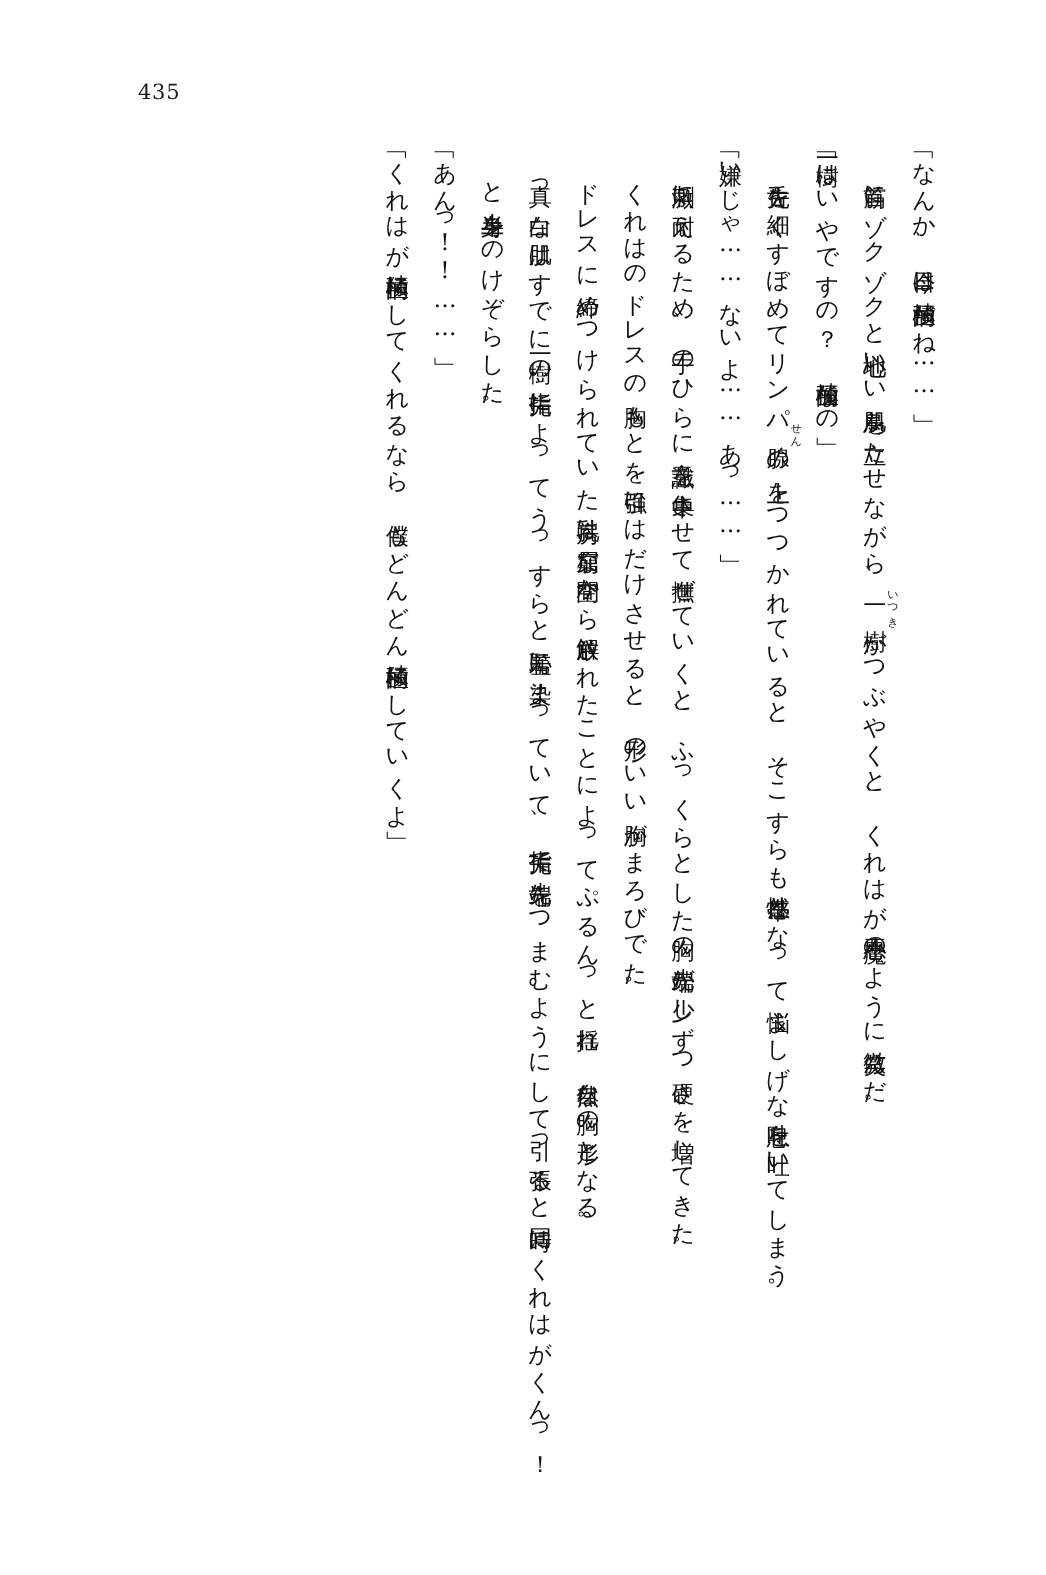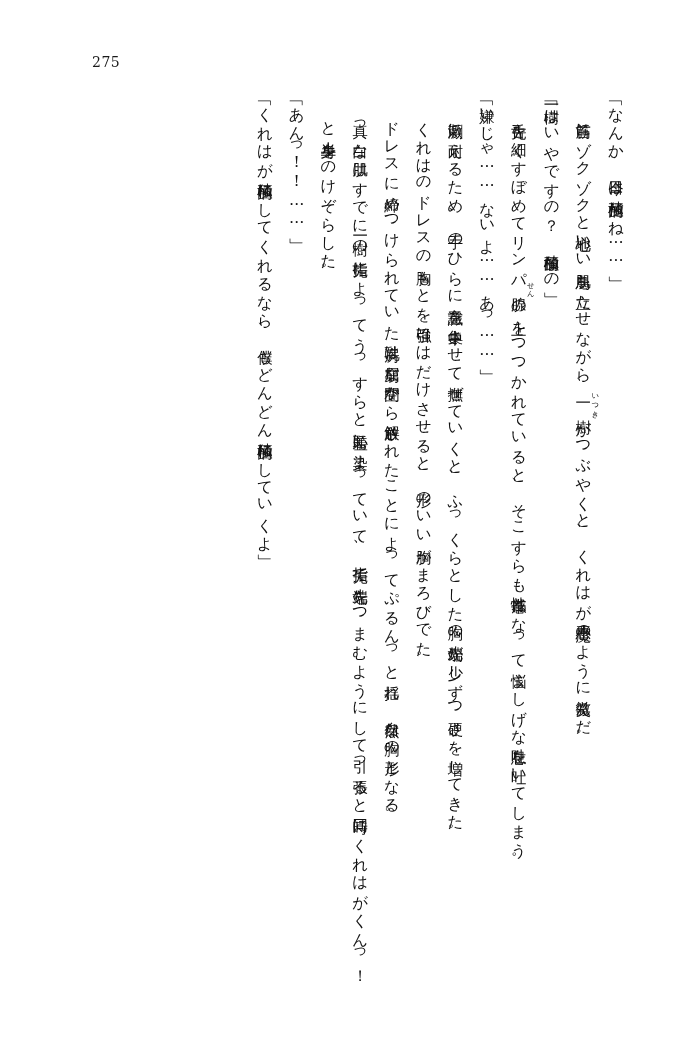--- a/index.html
+++ b/index.html
@@ -58,21 +58,21 @@
     font-size: 7.4px;
     letter-spacing: 0;
     line-height: 1;
   }
 </style>
 </head>
 <body>
 
 <div class="page">
 
-  <div class="page-number">275</div>
+  <div class="page-number">435</div>
 
   <div class="body-text">
     <p>「なんか、今日は積極的だね……」</p>
     <p class="indent"><span>首筋にゾクゾクと心地いい鳥肌を立たせながら、</span><ruby>一樹<rt>いつき</rt></ruby><span>がつぶやくと、くれはが小悪魔のように微笑んだ。</span></p>
     <p>「一樹はいやですの？　積極的なの」</p>
     <p class="indent"><span>舌先を細くすぼめてリンパ</span><ruby>腺<rt>せん</rt></ruby><span>の上をつつかれていると、そこすらも性感帯となって悩ましげな吐息を吐いてしまう。</span></p>
     <p>「嫌いじゃ……ないよ……あっ……」</p>
     <p class="indent">刺激に耐えるため、手のひらに意識を集中させて撫ぜていくと、ふっくらとした胸の先端が少しずつ硬さを増してきた。</p>
     <p class="indent">くれはのドレスの胸もとを強引にはだけさせると、形のいい胸がまろびでた。</p>
     <p class="indent">ドレスに締めつけられていた乳房は窮屈な空間から解放されたことによってぷるんっと揺れ、自然な胸の形となる。</p>

